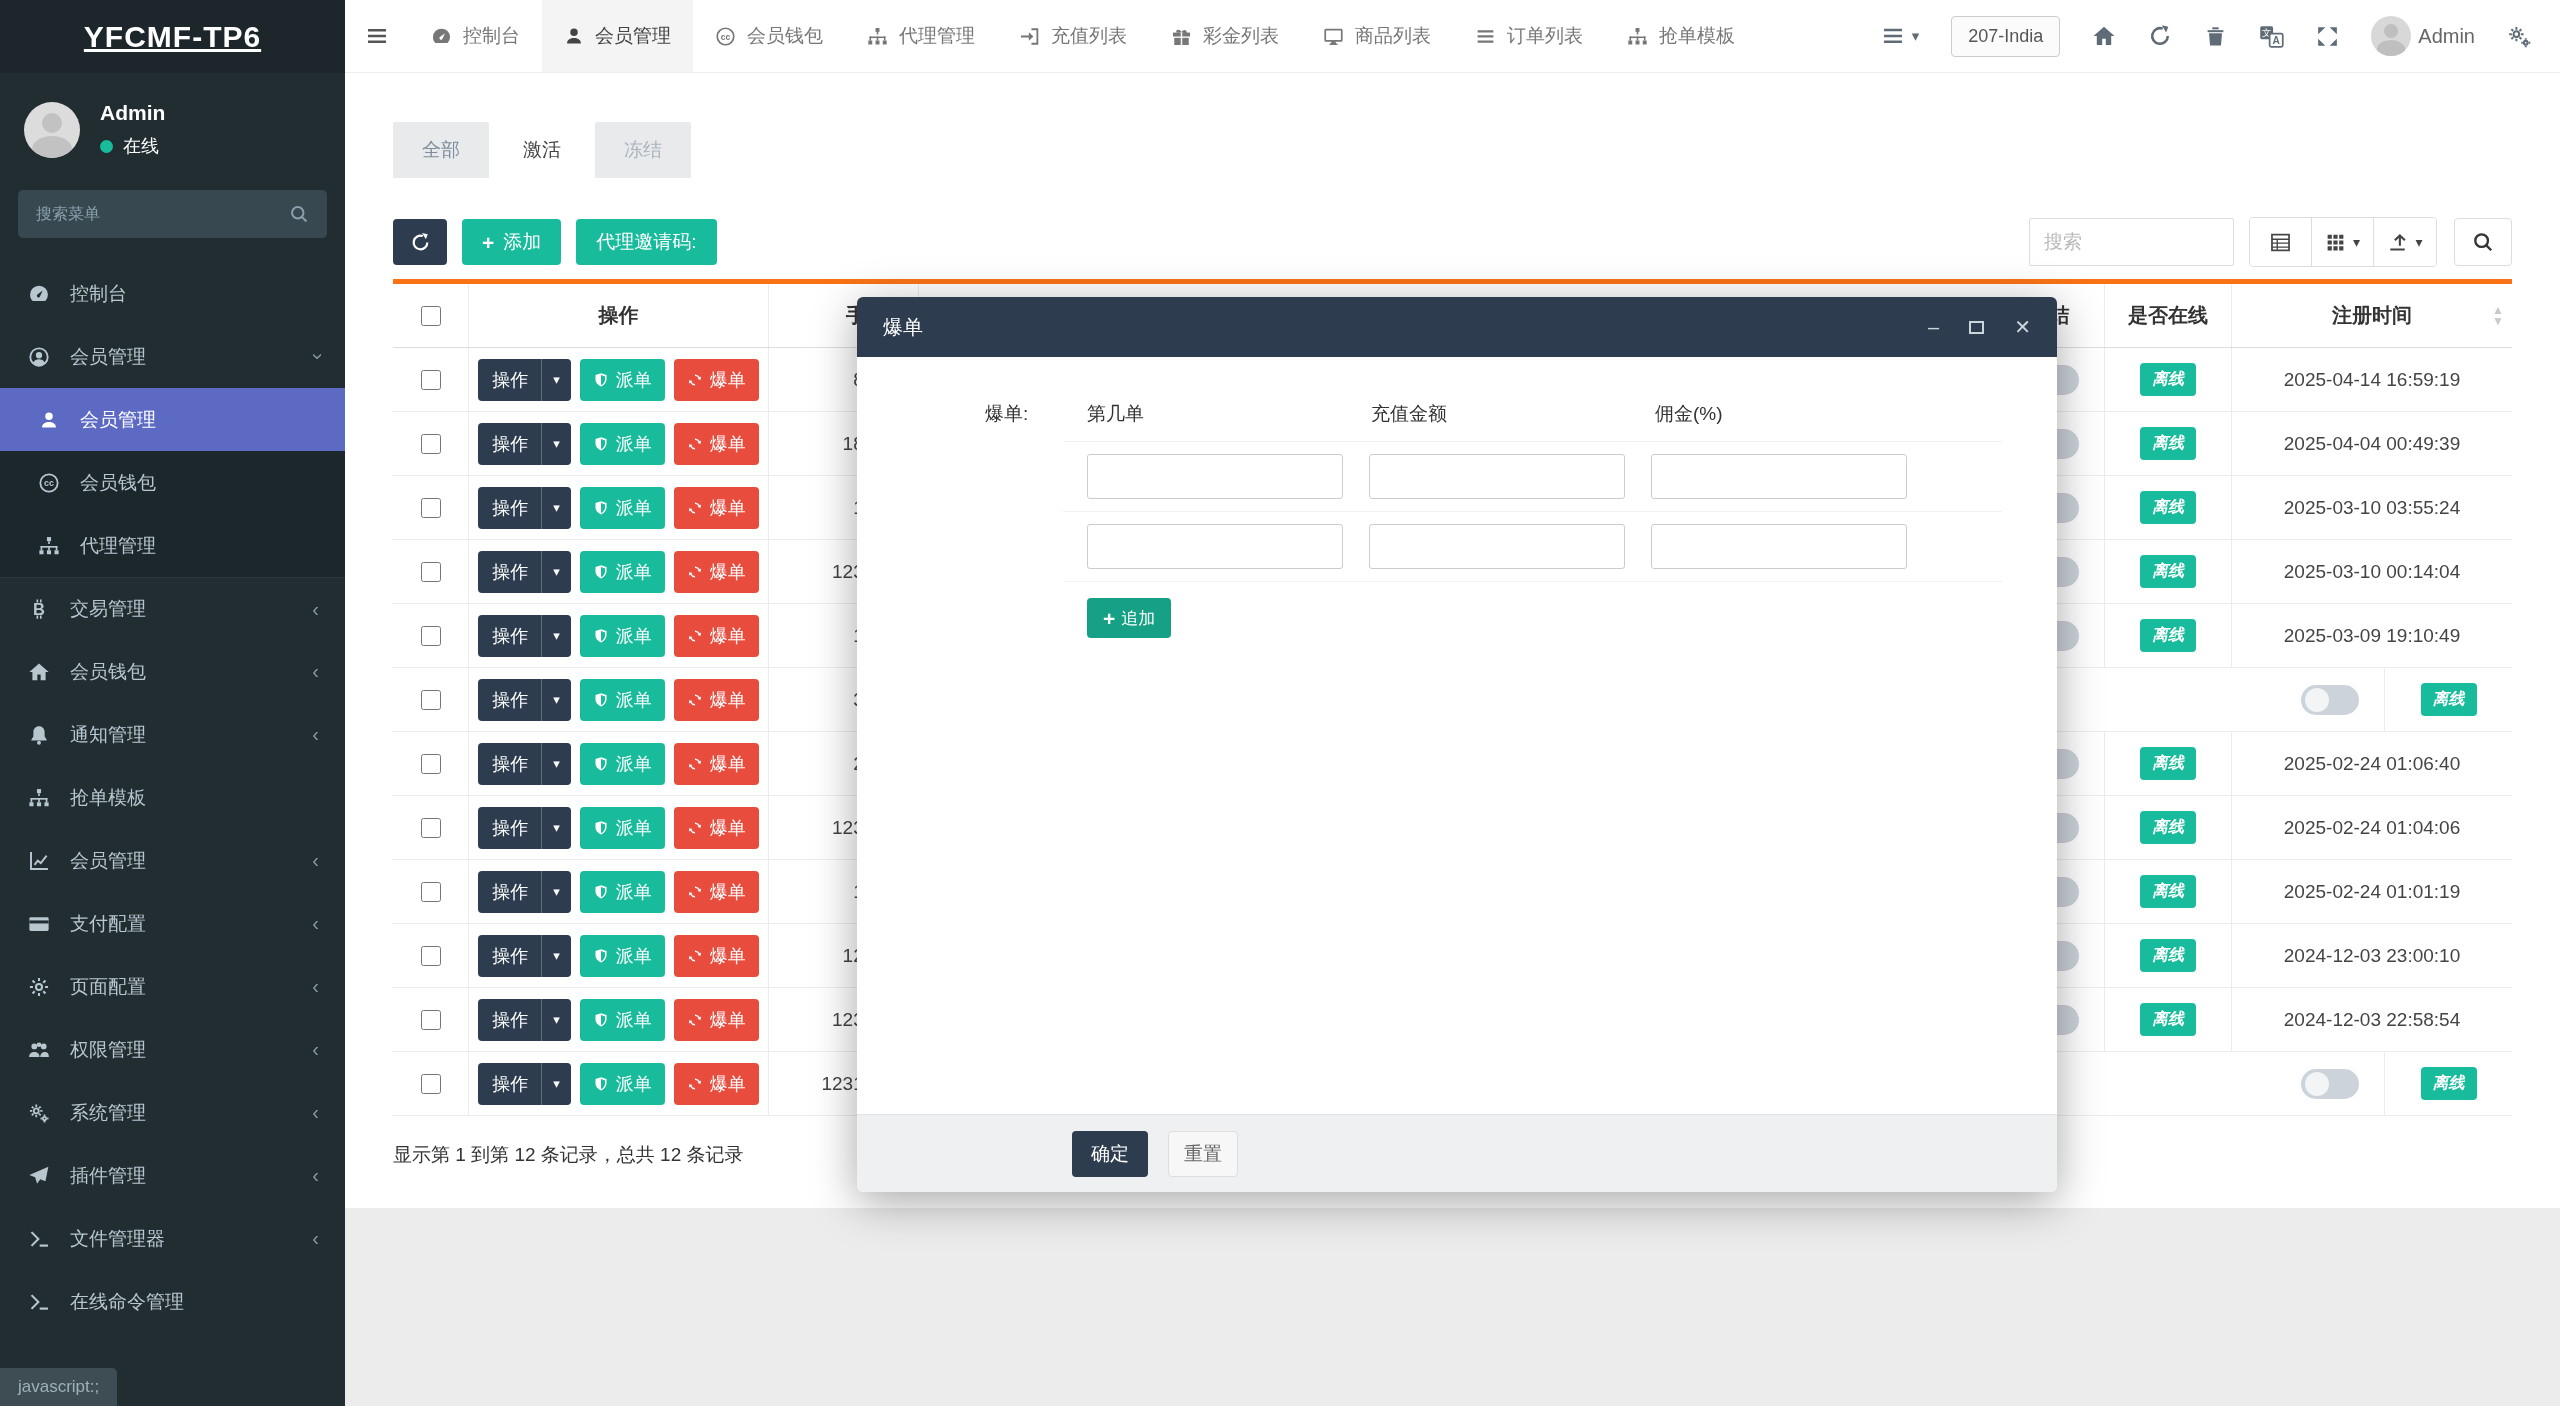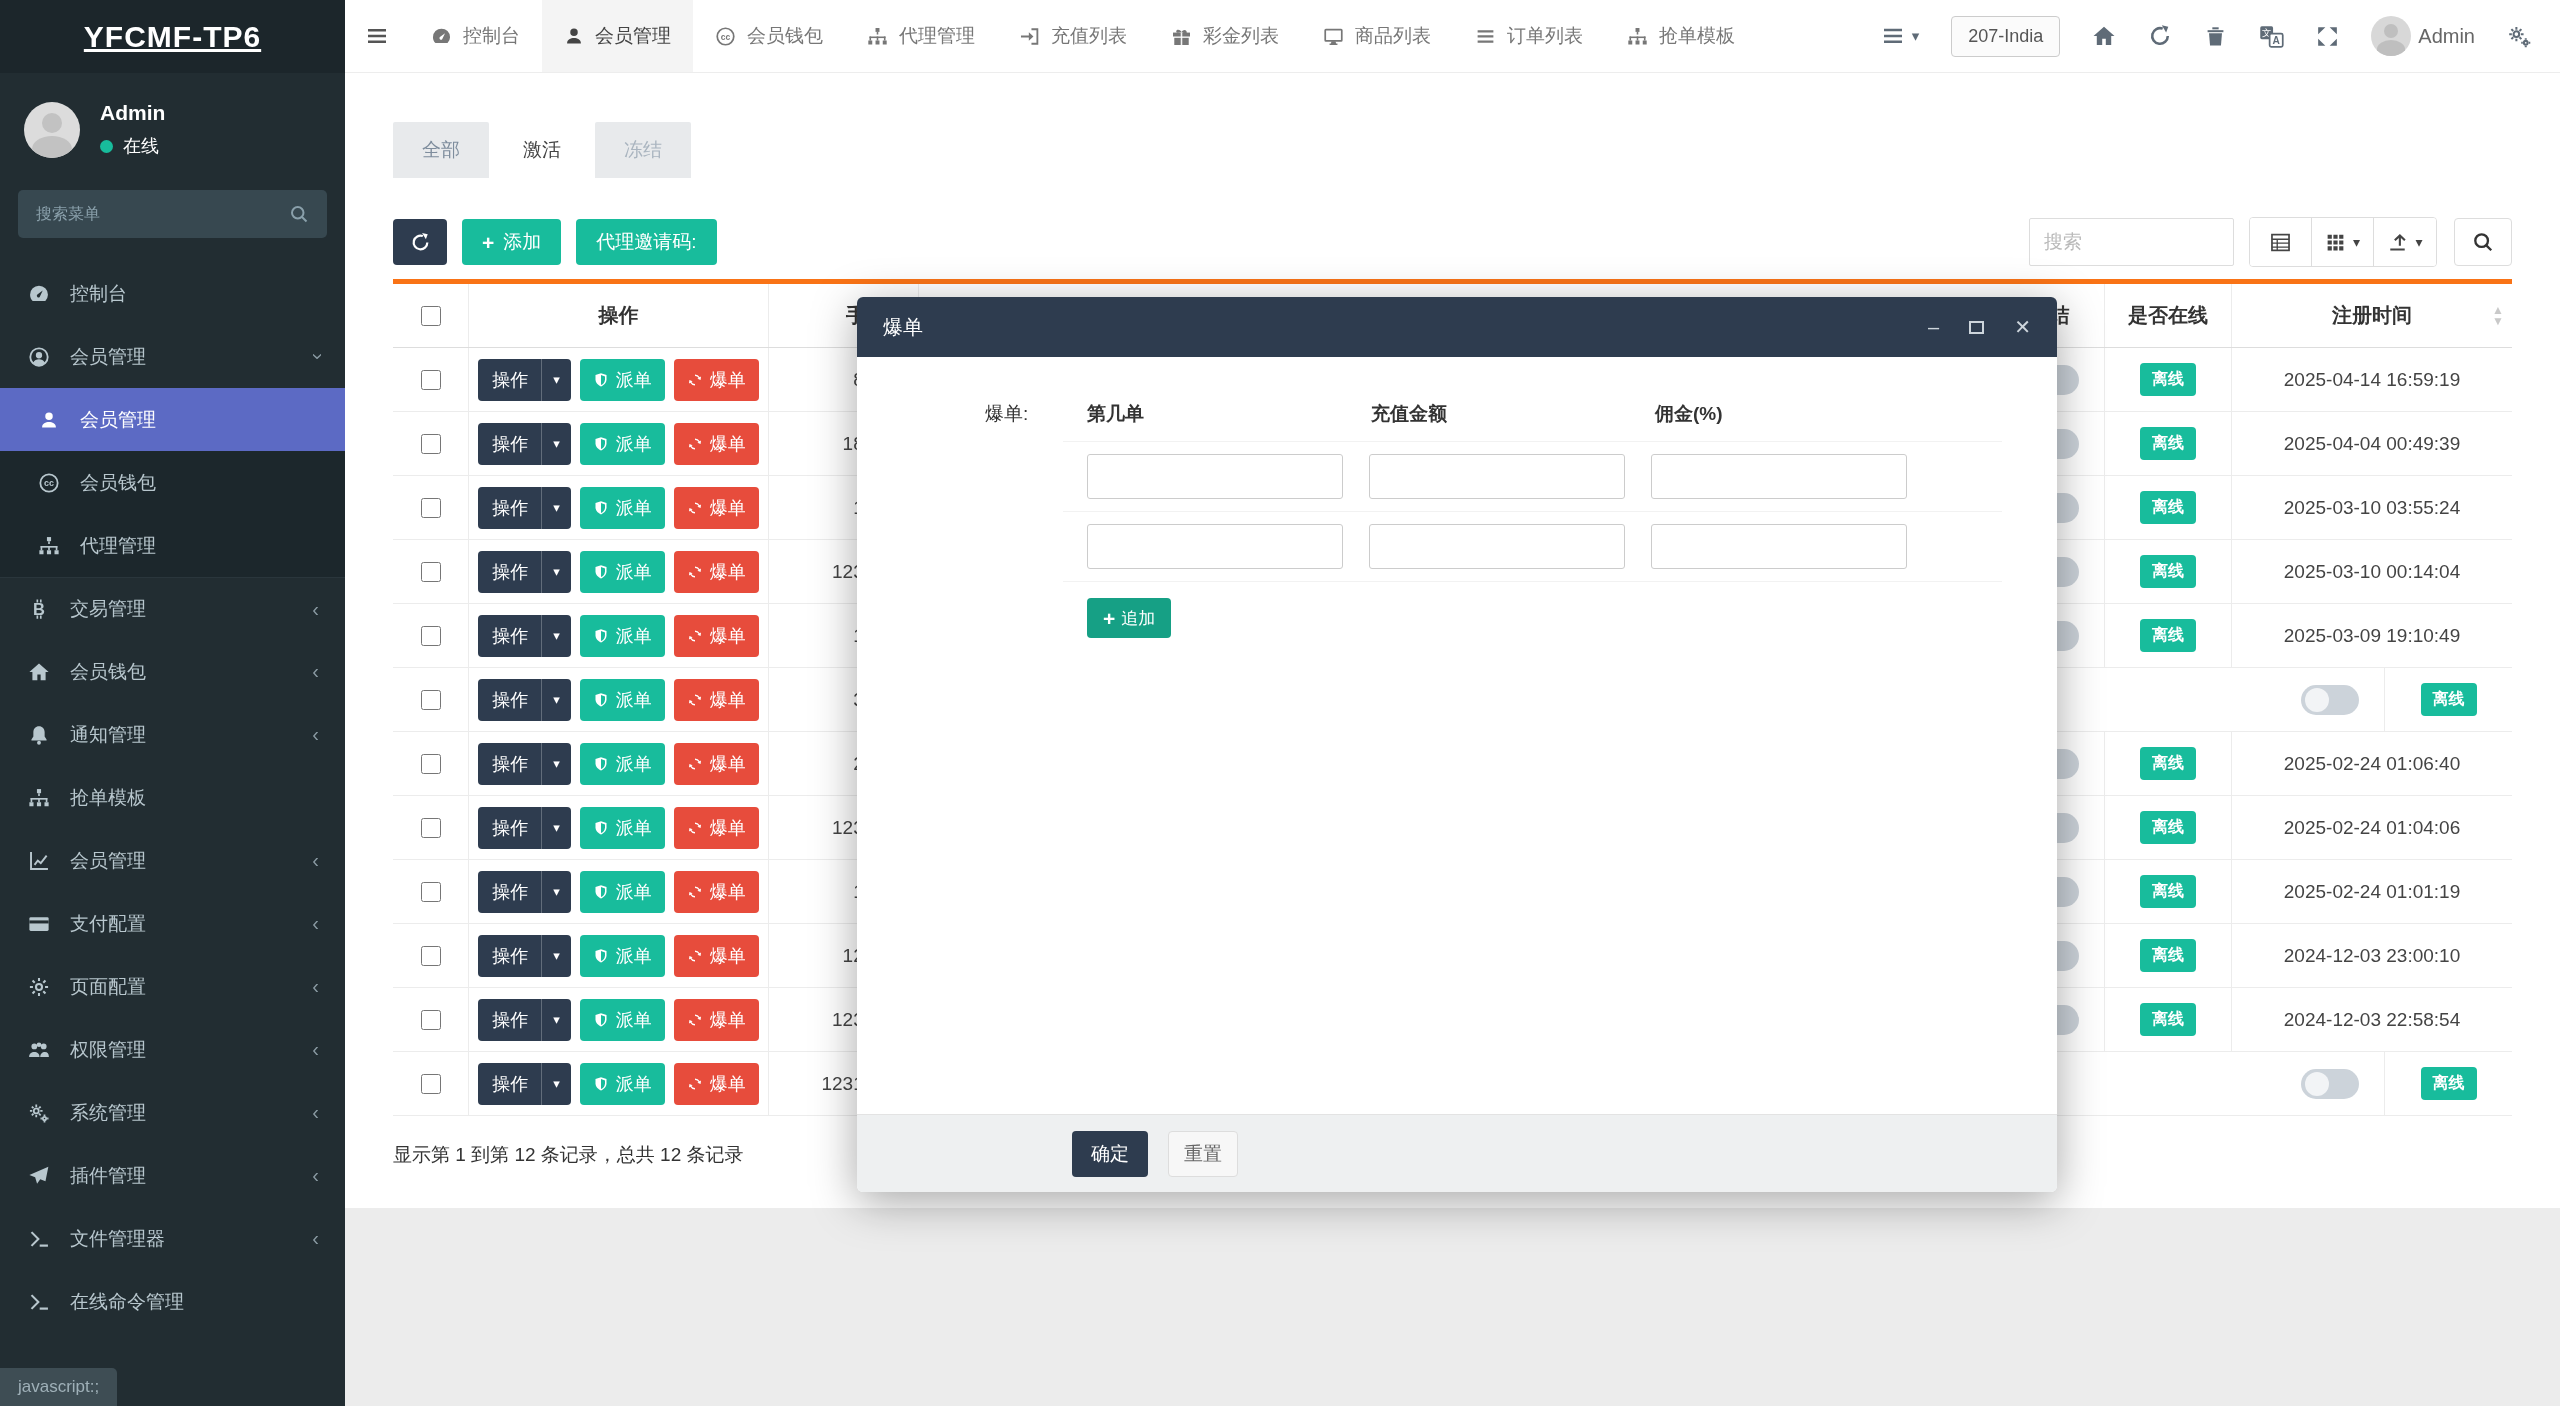--- a/index.html
+++ b/index.html
@@ -96,37 +96,37 @@
   .th-row .c-time, .th-row .c-phone { color:#333; }
   .cb { width:20px; height:20px; accent-color:#5c6ac4; }
   .row-btn { height:42px; border-radius:4px; color:#fff; font-size:18px; display:inline-flex; align-items:center; cursor:pointer; }
   .btn-op { background:#2e3c4f; padding:0 0 0 14px; }
   .op-caret { border-left:1px solid rgba(255,255,255,.25); padding:0 11px; margin-left:13px; font-size:13px;
               height:100%; display:flex; align-items:center; }
   .btn-dispatch { background:#18bc9c; padding:0 13px; gap:7px; margin-left:9px; }
   .btn-burst { background:#e74c3c; padding:0 13px; gap:7px; margin-left:9px; }
   .toggle { width:58px; height:30px; border-radius:16px; background:#ccd3da; position:relative; cursor:pointer; }
   .toggle::after { content:""; position:absolute; left:4px; top:3px; width:24px; height:24px; border-radius:50%; background:#f2f4f6; }
-  .badge-online { background:#18bc9c; color:#fff; font-size:16px; padding:6px 12px; border-radius:4px; font-weight:bold; }
+  .badge-online { background:#18bc9c; color:#fff; font-size:16px; padding:6px 12px; border-radius:4px; font-weight:bold;font-style:italic; }
   .sort-icon { position:absolute; right:8px; top:50%; transform:translateY(-50%); display:flex; flex-direction:column;
                gap:2px; color:#c9c9c9; font-size:12px; line-height:9px; font-weight:normal; }
   .summary { margin:26px 24px; font-size:19px; color:#333; }
 
   
   .modal { position:absolute; left:857px; top:297px; width:1200px; height:895px; background:#fff; z-index:30;
            box-shadow:0 10px 45px rgba(0,0,0,.35); border-radius:6px; overflow:hidden; display:flex; flex-direction:column; }
   .modal-header { height:60px; background:#2e3c4f; color:#fff; display:flex; align-items:center;
                   padding:0 26px; font-size:20px; flex:none; }
   .win-controls { margin-left:auto; display:flex; align-items:center; gap:30px; color:#cdd5dc; font-size:20px; }
   .win-btn { cursor:pointer; display:flex; align-items:center; }
   .max-box { width:15px; height:13px; border:2px solid #cdd5dc; }
   .modal-body { flex:1; padding:44px 55px 0 128px; background:#fff; }
   .form-head { display:flex; align-items:center; font-size:19px; color:#333; margin-bottom:14px; }
   .fh-main { width:102px; }
-  .fh-col { width:284px;font-weight:bold; }
+  .fh-col { width:284px; }
   .sep { border-top:1px solid #f2f2f2; margin-left:78px; }
   .input-row { display:flex; gap:26px; margin:12px 0 12px 102px; }
   .input-row input { width:256px; height:45px; border:1px solid #ccc; border-radius:3px; font-size:19px;
                      padding:0 12px; outline:none; font-family:inherit; }
   .append-btn { margin:16px 0 0 102px; background:#16a085; color:#fff; height:40px; padding:0 16px;
                 font-size:17px; border-radius:4px; gap:6px; }
   .modal-footer { height:78px; background:#eef0f1; border-top:1px solid #e3e3e3; display:flex; align-items:center;
                   padding-left:215px; gap:20px; flex:none; }
   .btn-ok { background:#2e3c4f; color:#fff; min-width:76px; height:46px; font-size:19px; }
   .btn-reset { background:#f7f7f7; border:1px solid #ddd; color:#666; min-width:70px; height:46px; font-size:19px; }

